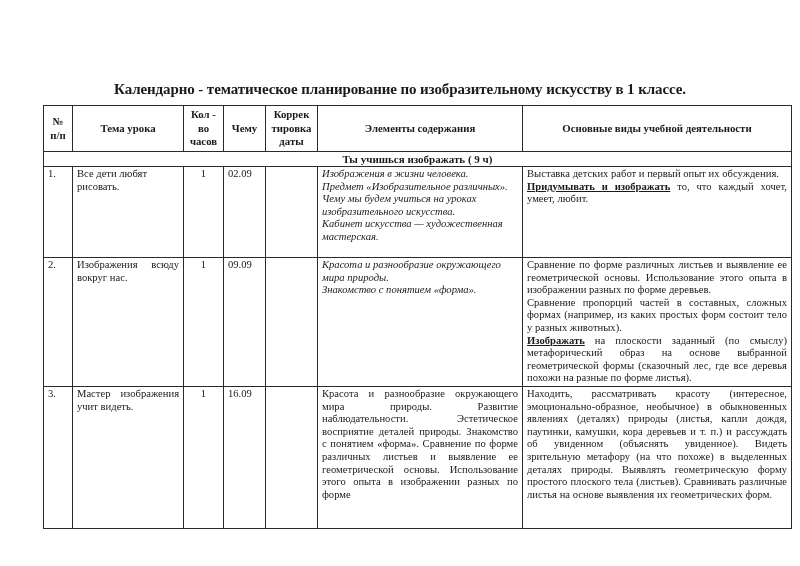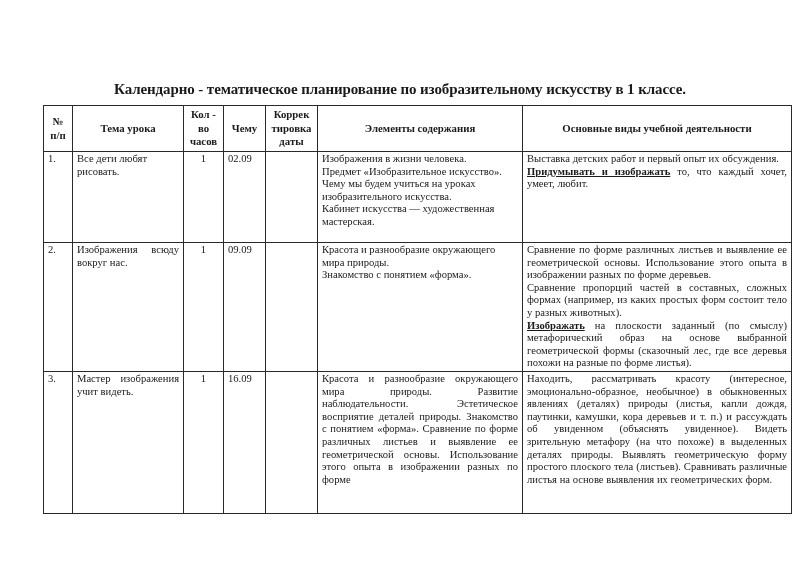--- a/index.html
+++ b/index.html
@@ -15,21 +15,21 @@
   tr.section-row td { text-align: center; font-weight: bold; font-size: 11px; padding: 1px 0 0 0; height: 13px; }
   td.num { padding-left: 5px; }
   td.center { text-align: center; }
   td.justify, .justify { text-align: justify; font-family: Liberation Serif, serif; }
   tr.r1 { height: 91px; }
   tr.r2 { height: 129px; }
   tr.r3 { height: 142px; }
   .activity-line { display: block; text-align: justify; }
   .bold { font-weight: bold; text-decoration: underline; }
   .elem { text-align: justify; }
-  .elem-left { text-align: left; }
+  .elem-left { text-align: left; font-style: italic; }
 </style>
 </head>
 <body>
 
 <div class="page-title">Календарно - тематическое планирование по изобразительному искусству в 1 классе.</div>
 
 <table class="plan">
   <colgroup>
     <col style="width:29px">
     <col style="width:111px">
@@ -44,30 +44,33 @@
       <th>№ п/п</th>
       <th>Тема урока</th>
       <th>Кол - во часов</th>
       <th>Чему</th>
       <th>Коррек тировка даты</th>
       <th>Элементы содержания</th>
       <th>Основные виды учебной деятельности</th>
     </tr>
   </thead>
   <tbody>
+    <tr class="section-row">
+      <td colspan="7">Ты учишься изображать ( 9 ч)</td>
+    </tr>
 
     <tr class="r1">
       <td class="num">1.</td>
       <td>Все дети любят рисовать.</td>
       <td class="center">1</td>
       <td>02.09</td>
       <td></td>
       <td class="elem-left">
         <div>Изображения в жизни человека.</div>
-        <div>Предмет «Изобразительное искусство».</div>
+        <div>Предмет «Изобразительное различных».</div>
         <div>Чему мы будем учиться на уроках изобразительного искусства.</div>
         <div>Кабинет искусства — художественная мастерская.</div>
       </td>
       <td>
         <span class="activity-line">
           <span class="bold"></span><span>Выставка детских работ и первый опыт их обсуждения.</span>
         </span>
         <span class="activity-line">
           <span class="bold">Придумывать и изображать</span><span> то, что каждый хочет, умеет, любит.</span>
         </span>

